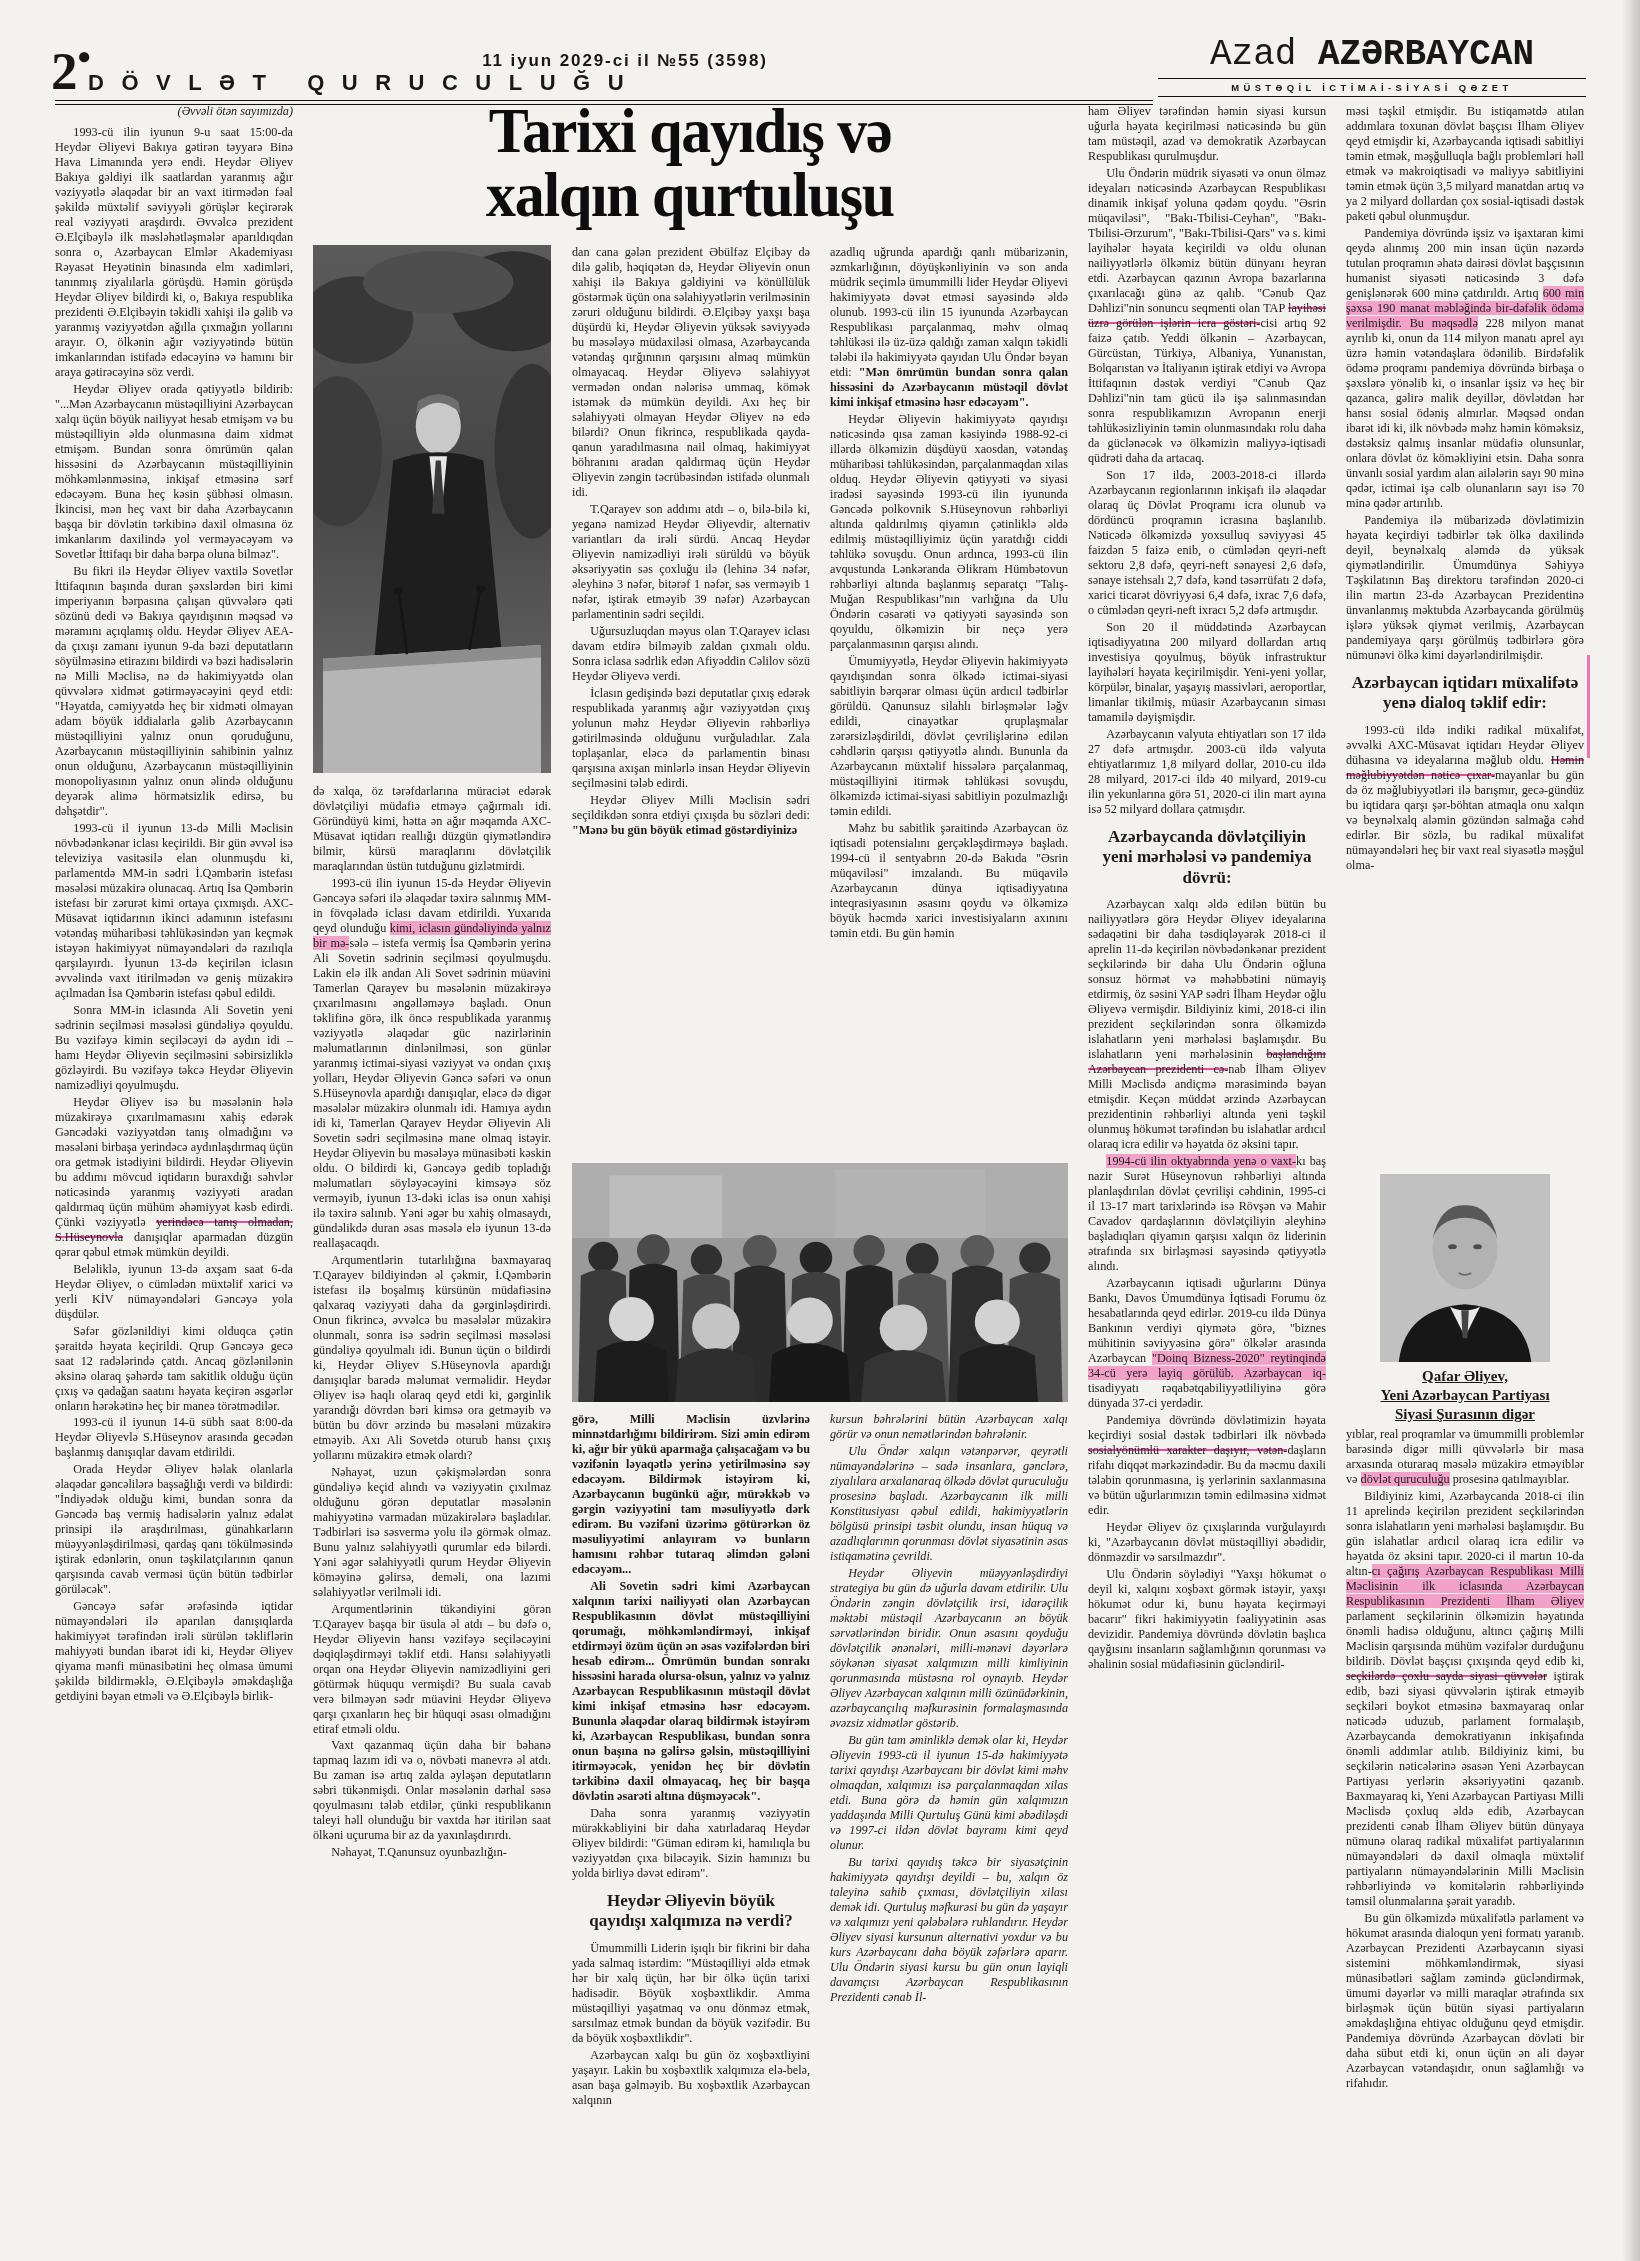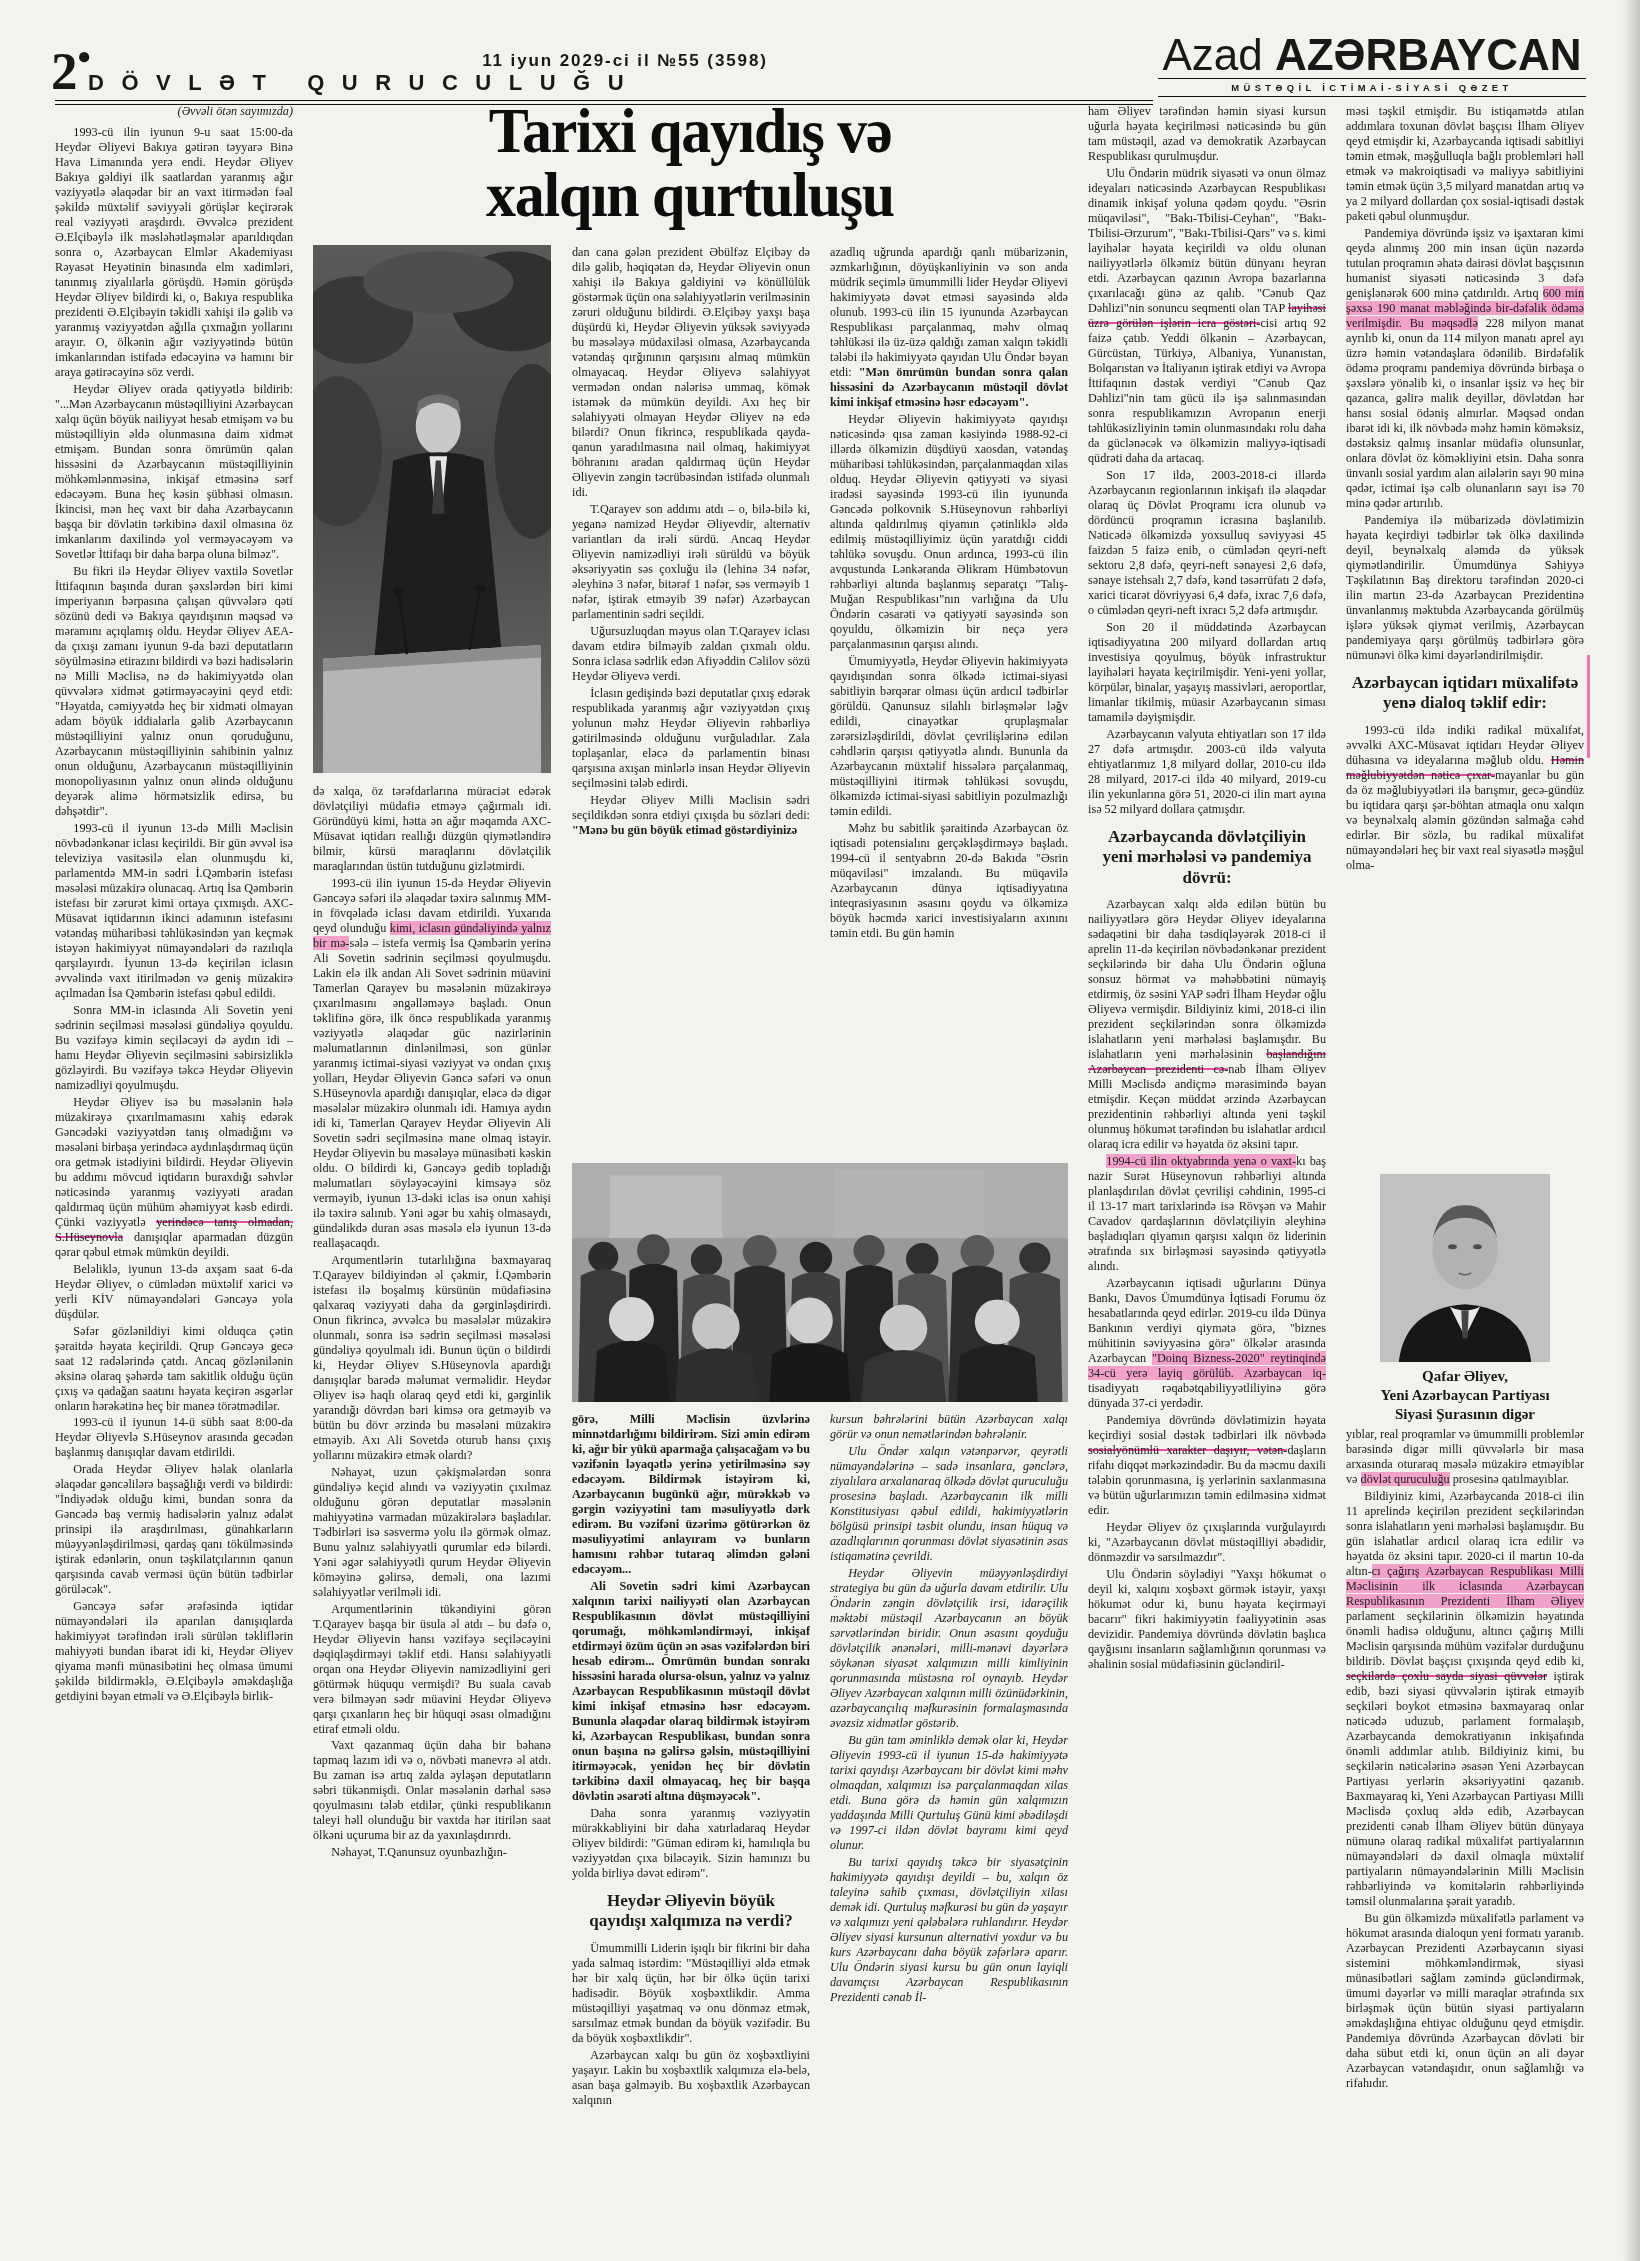--- a/index.html
+++ b/index.html
@@ -8,21 +8,21 @@
   
   .pagenum{position:absolute;left:51px;top:31px;font:700 53px/53px "Liberation Serif",serif;}
   .pagenum .dot{font-size:38px;vertical-align:super;}
   .dateline{position:absolute;left:350px;top:51px;width:550px;text-align:center;
             font:700 17px/19px "Liberation Sans",sans-serif;letter-spacing:1.9px;}
   .sectiontitle{position:absolute;left:88px;top:70px;width:938px;
             font:600 22px/25px "Liberation Sans",sans-serif;letter-spacing:17.5px;white-space:nowrap;}
   .header-rule{position:absolute;left:55px;top:100px;width:1098px;height:2.5px;
             border-top:1.3px solid #111;border-bottom:0.6px solid #111;}
   .masthead{position:absolute;left:1158px;top:35px;width:428px;text-align:center;}
-  .masthead .title{font-family:Liberation Sans, sans-serif;font-size:44px;line-height:39px;white-space:nowrap;}
+  .masthead .title{font-family:Liberation Mono, monospace;font-size:36px;line-height:39px;white-space:nowrap;}
   .masthead .title .light{font-weight:400;}
   .masthead .title .heavy{font-weight:800;}
   .masthead .subbar{margin-top:3.8px;border-top:1.3px solid #111;border-bottom:1.3px solid #111;
             padding:3.1px 0 2.5px;font:600 9.4px/11.3px "Liberation Sans",sans-serif;letter-spacing:4.4px;white-space:nowrap;}
   
   .headline{position:absolute;left:313px;top:99px;width:754px;text-align:center;
             font-family:Liberation Serif, serif;font-weight:800;color:#0d0d0d;letter-spacing:-1.3px;}
   .headline .hl-line{font-size:60px;line-height:64px;transform:scaleY(1.05);}
   
   .col{position:absolute;overflow:hidden;font:12.2px/15px "Liberation Serif",serif;
@@ -33,21 +33,21 @@
   .note{font-style:italic;text-align:right;margin:0 0 6.3px;}
   h2.lead-head{font:700 19px/22.5px "Liberation Serif",serif;text-align:center;margin:2.5px 2.5px 10px;text-indent:0;}
   h3.subhead{font:700 17px/20.6px "Liberation Serif",serif;text-align:center;margin:10px 5px 8.8px;text-indent:0;}
   .hl{background:rgba(240,95,170,.55);}
   .strike{background:linear-gradient(to bottom,transparent 42%,rgba(232,48,145,.85) 42%,rgba(232,48,145,.85) 60%,transparent 60%);}
   
   .photo{position:absolute;background:#777;box-shadow:0 0 0 0.6px #555 inset;}
   .photo svg{display:block;width:100%;height:100%;}
   .portrait-wrap{position:absolute;left:1346px;top:1174px;width:238px;text-align:center;}
   .portrait-box{width:170px;height:188px;margin:0 auto;box-shadow:0 0 0 0.6px #555 inset;}
-  .caption{margin-top:5px;font:700 15px/19px "Liberation Serif",serif;}
+  .caption{margin-top:5px;font:700 15px/19px "Liberation Serif",serif;text-decoration:underline;}
   
   .scan-edge{position:absolute;right:0;top:0;width:19px;height:100%;
              background:linear-gradient(to right,rgba(0,0,0,0),rgba(0,0,0,.20));}
   .marker-v{position:absolute;background:rgba(231,88,159,.8);}
 </style>
 </head>
 <body>
 
 <div class="sheet">
 

